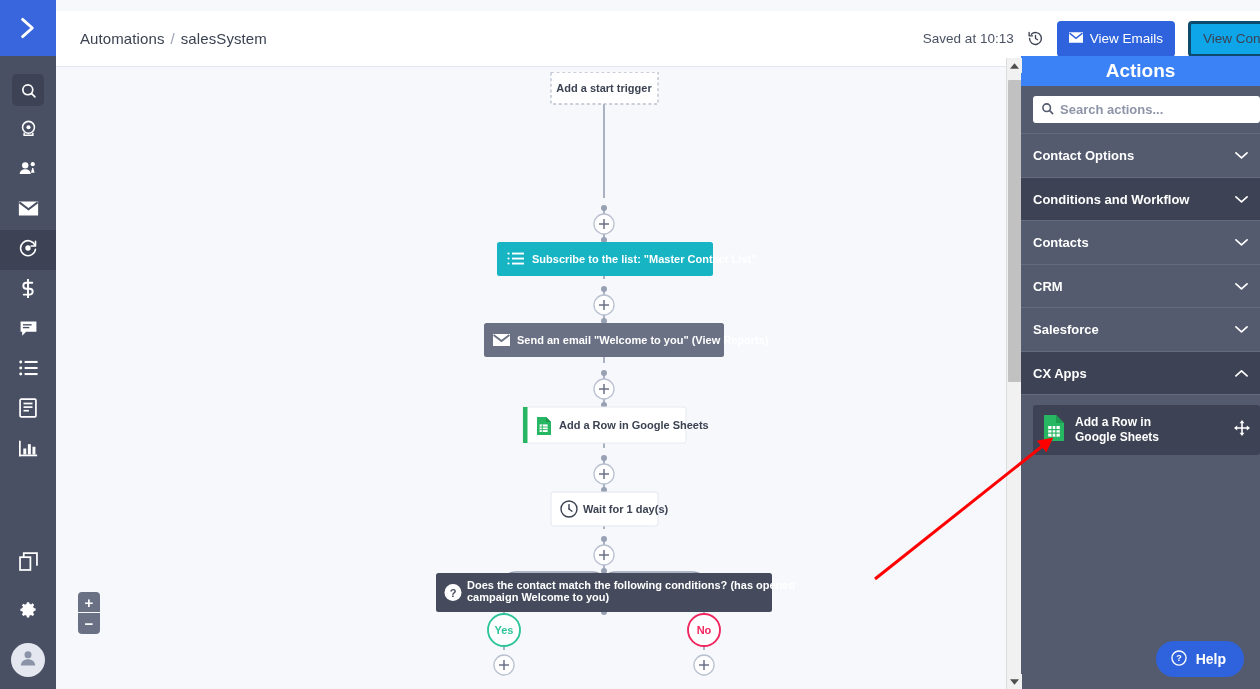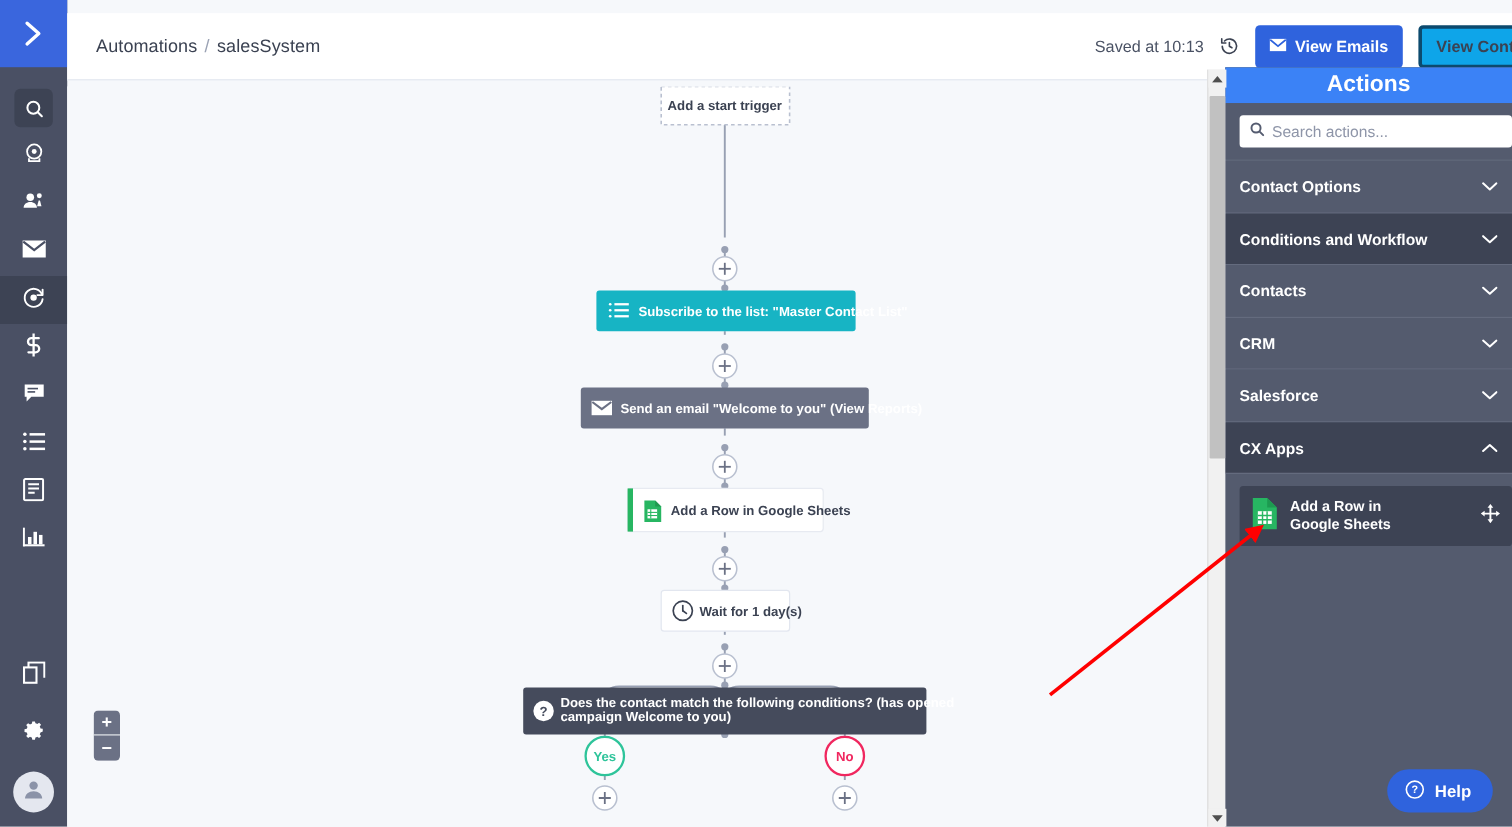--- a/index.html
+++ b/index.html
@@ -50,21 +50,21 @@
     margin-left: 24px; font-size: 15px; color: #3b4252; letter-spacing: .1px;
   }
   .breadcrumb .sep { color: #9aa2b4; margin: 0 6px; }
   .breadcrumb .crumb { color: #3b4252; }
   .hdr-right {
     margin-left: auto; display: flex; align-items: center; gap: 13px; padding-right: 0px;
   }
   .saved { font-size: 13.5px; color: #4a5264; }
   .histicon { color: #3b4252; display: flex; align-items: center; cursor: pointer; }
   .btn {
-    height: 36px; border-radius: 4px; font-size: 13.5px; font-weight: bold;
+    height: 36px; border-radius: 4px; font-size: 13.5px; font-weight: normal;
     display: flex; align-items: center; justify-content: center; cursor: pointer;
     padding: 0 12px; white-space: nowrap;
   }
   .btn-primary { background: #2f63dd; color: #fff; gap: 7px; }
   .btn-outline { background: #0ea5e9; color: #3b4252; border: 3px solid #0c4a6e; }
   .seg {
     display: flex; height: 36px; border: 1px solid #d7dbe6; border-radius: 4px;
     overflow: hidden; background: #fff; margin-right: 0;
   }
   .seg div {
@@ -115,21 +115,21 @@
     height: 30px; background: #3b82f6; color: #fff; font-size: 19px; font-weight: bold;
     display: flex; align-items: center; justify-content: center;
   }
   .panel-search { padding: 10px 0 10px 12px; background: #545b6e; }
   .searchbox {
     height: 27px; background: #fff; border-radius: 3px;
     display: flex; align-items: center; padding: 0 8px; gap: 6px;
   }
   .searchbox input {
     border: none; outline: none; font-size: 13px; color: #a21caf;
-    font-family: "Liberation Sans", sans-serif; width: 100%; background: transparent;
+    font-family: "Liberation Sans", sans-serif; width: 100%; background: transparent; font-weight: bold;
   }
   .searchbox input::placeholder { color: #8e95a8; }
   .acc {
     height: 42.5px; display: flex; align-items: center; padding: 0 12px;
     color: #fff; font-size: 13px; font-weight: bold; cursor: pointer;
     border-top: 1px solid #4a506200;
   }
   .acc.light { background: #545b6e; }
   .acc.dark { background: #3d4354; }
   .acc .chev { margin-left: auto; }

